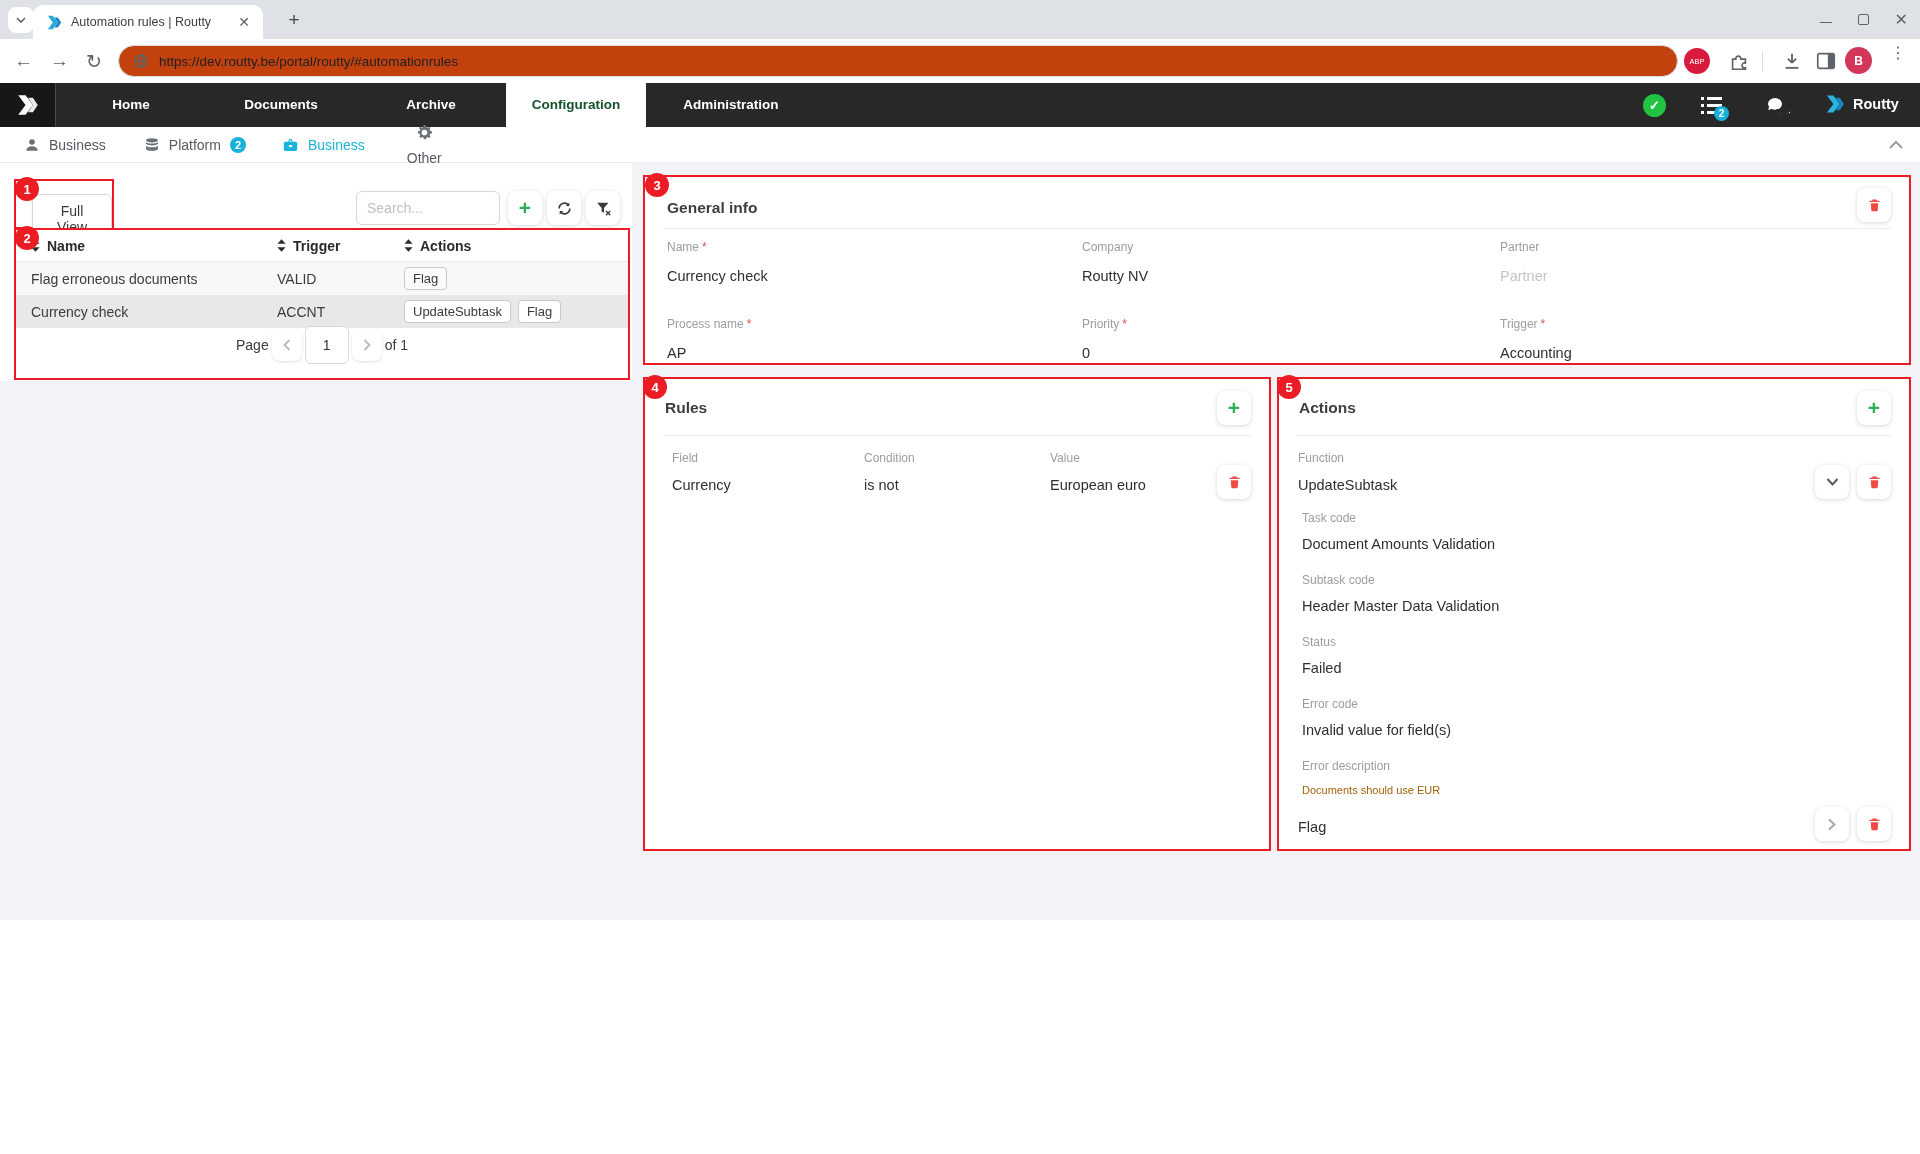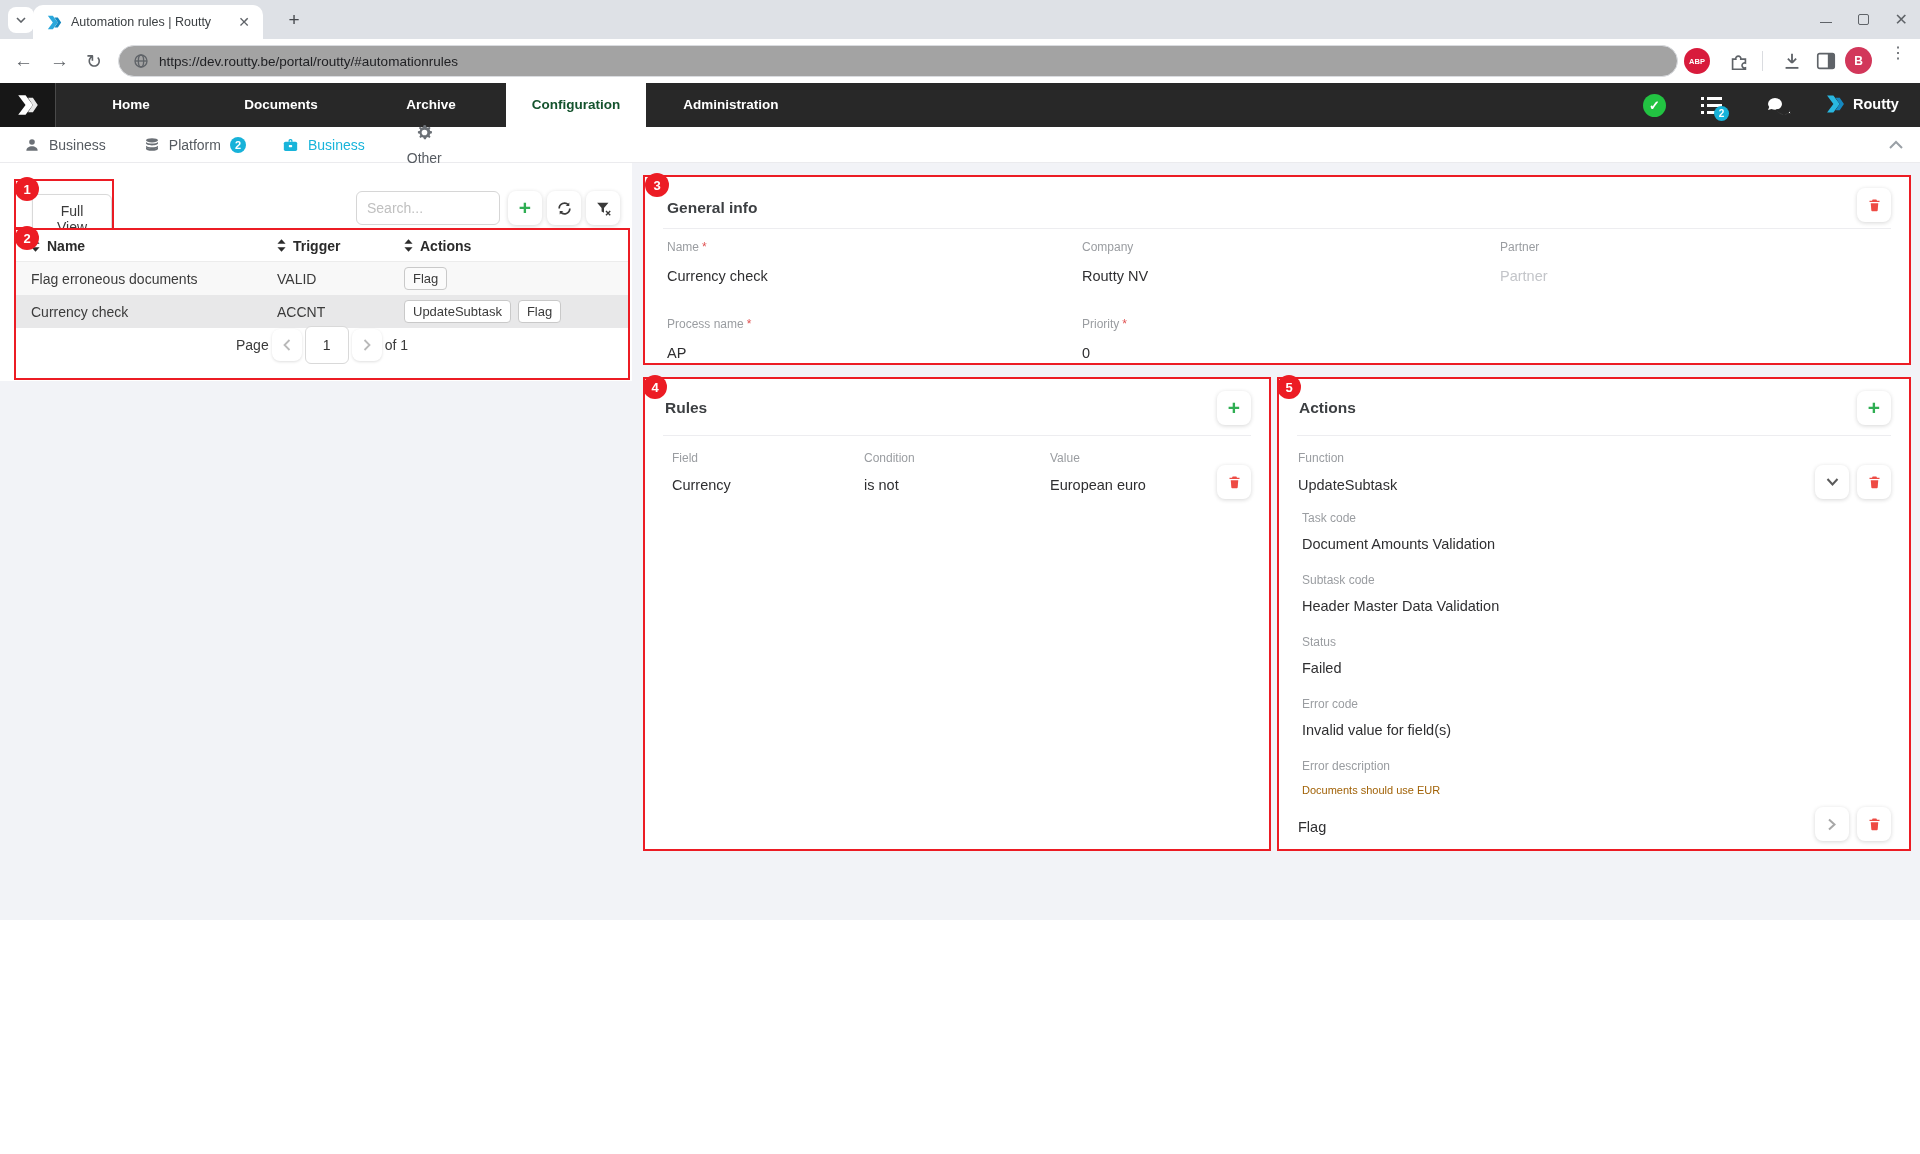--- a/index.html
+++ b/index.html
@@ -14,23 +14,23 @@
   .tab-title { font-size:12.5px; color:#3c4043; white-space:nowrap; overflow:hidden; flex:1; margin-left:9px; }
   .tab-close { color:#5f6368; font-size:14px; width:18px; height:18px; display:flex; align-items:center; justify-content:center; border-radius:50%; }
   .newtab { position:absolute; left:283px; top:9px; width:22px; height:22px; color:#45484d; font-size:19px; display:flex; align-items:center; justify-content:center; }
   .wincontrols { position:absolute; right:12px; top:0; height:39px; display:flex; align-items:center; gap:26px; color:#5f6368; }
   .win-min { width:12px; border-bottom:1.6px solid #5f6368; height:1px; margin-top:6px; }
   .win-max { width:11px; height:11px; border:1.6px solid #5f6368; border-radius:2px; }
   .win-close { font-size:16px; line-height:1; }
 
   .urlrow { position:absolute; left:0; top:39px; width:1920px; height:44px; background:#fff; }
   .nav-glyph { position:absolute; top:50%; transform:translateY(-50%); color:#5f6368; font-size:19px; }
-  .url-pill { position:absolute; left:118px; top:6px; width:1560px; height:32px; border:1px solid #dadce0; border-radius:16px; display:flex; align-items:center; padding:0 14px; background:#a3a3a3; }
+  .url-pill { position:absolute; left:118px; top:6px; width:1560px; height:32px; border:1px solid #dadce0; border-radius:16px; display:flex; align-items:center; padding:0 14px; background:#c2410c; }
   .url-text { font-size:13.5px; color:#202124; margin-left:10px; }
-  .abp-badge { position:absolute; left:1684px; top:9px; width:26px; height:26px; border-radius:50%; background:#d81b3c; color:#fff; font-size:7.5px; font-weight:bold; display:flex; align-items:center; justify-content:center; }
+  .abp-badge { position:absolute; left:1684px; top:9px; width:26px; height:26px; border-radius:50%; background:#d81b3c; color:#fff; font-size:7.5px; font-weight:normal; display:flex; align-items:center; justify-content:center; }
   .chrome-sep { position:absolute; left:1762px; top:12px; width:1px; height:20px; background:#dadce0; }
   .avatar { position:absolute; left:1845px; top:8px; width:27px; height:27px; border-radius:50%; background:#d2375a; color:#fff; font-size:12px; font-weight:bold; display:flex; align-items:center; justify-content:center; }
   .kebab { position:absolute; left:1890px; top:10px; color:#5f6368; font-size:16px; letter-spacing:0; line-height:8px; text-align:center; width:14px; }
 
   
   .appnav { position:absolute; left:0; top:83px; width:1920px; height:44px; background:#282828; display:flex; }
   .applogo { width:56px; height:44px; background:#171717; border-right:1px solid #4a4a4a; display:flex; align-items:center; justify-content:center; }
   .nav-item { height:44px; line-height:44px; text-align:center; color:#fff; font-size:13.5px; font-weight:600; cursor:pointer; }
   .nav-item.active { background:#fff; color:#14532d; }
   .navicon { position:absolute; top:94px; }
@@ -333,20 +333,24 @@
           <div class="fld-value fld-placeholder">Partner</div>
         </div>
         <div>
           <span class="fld-label"><span>Process name</span><span class="req">*</span></span>
           <div class="fld-value">AP</div>
         </div>
         <div>
           <span class="fld-label"><span>Priority</span><span class="req">*</span></span>
           <div class="fld-value">0</div>
         </div>
+        <div>
+          <span class="fld-label"><span>Trigger</span><span class="req">*</span></span>
+          <div class="fld-value">Accounting</div>
+        </div>
       </div>
     </div>
     <div class="ann-circle" style="left:645px; top:10px;">3</div>
 
     <div class="redbox" style="left:643px; top:214px; width:628px; height:474px;">
       <div class="panel-title" style="position:absolute; left:20px; top:20px;">Rules</div>
       <button class="chip-btn" style="right:18px; top:12px; left:auto;">
           <span class="plus-glyph">+</span>
         </button>
       <div class="panel-rule" style="top:56px;"></div>

